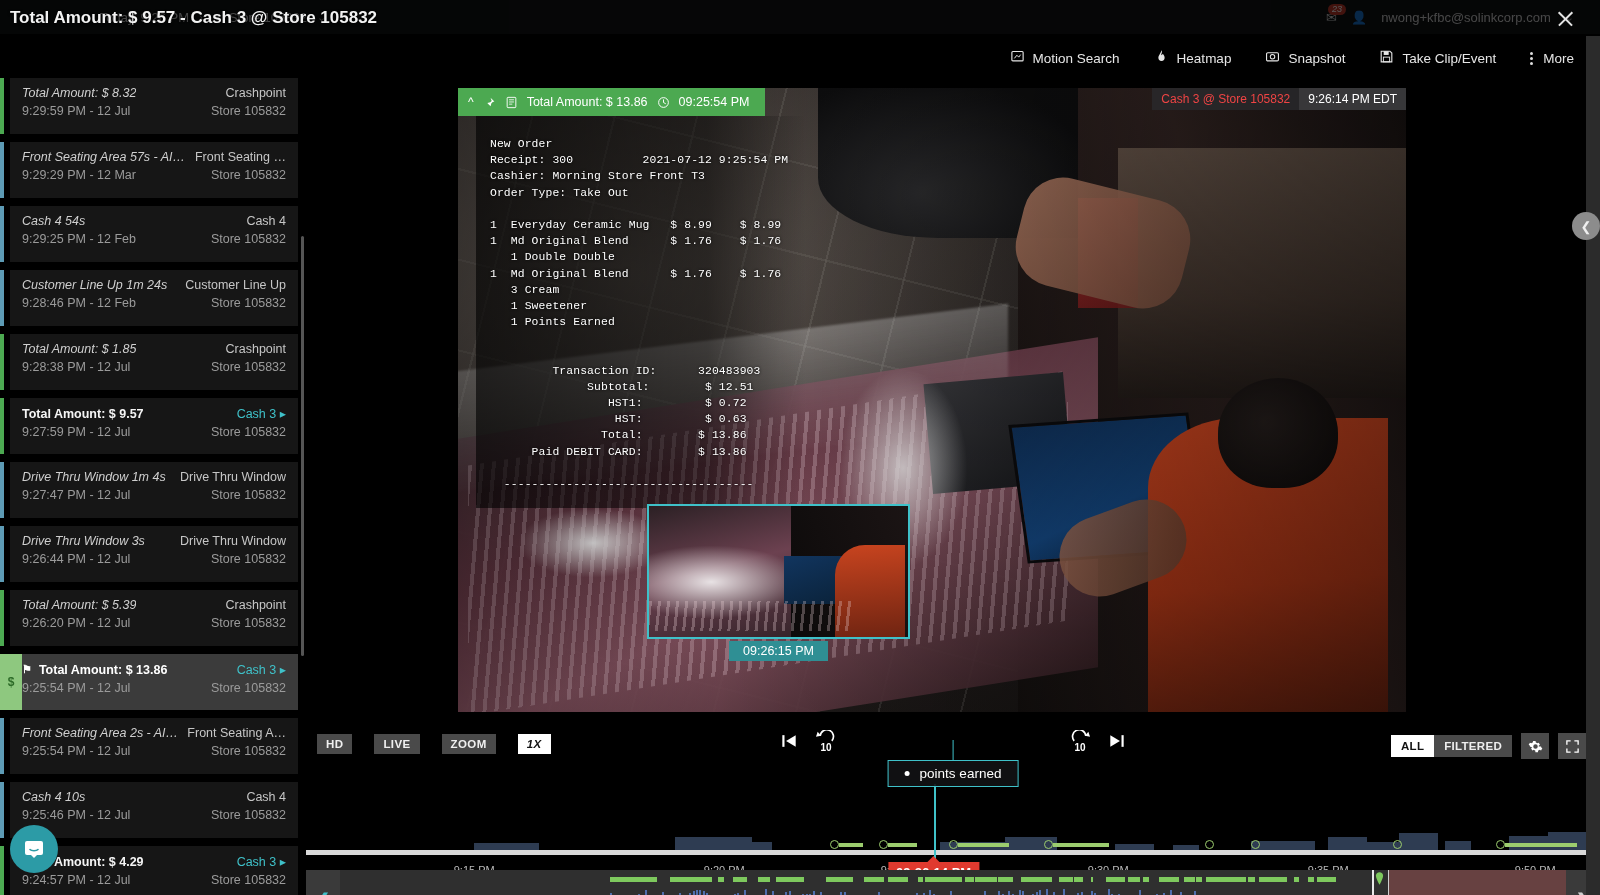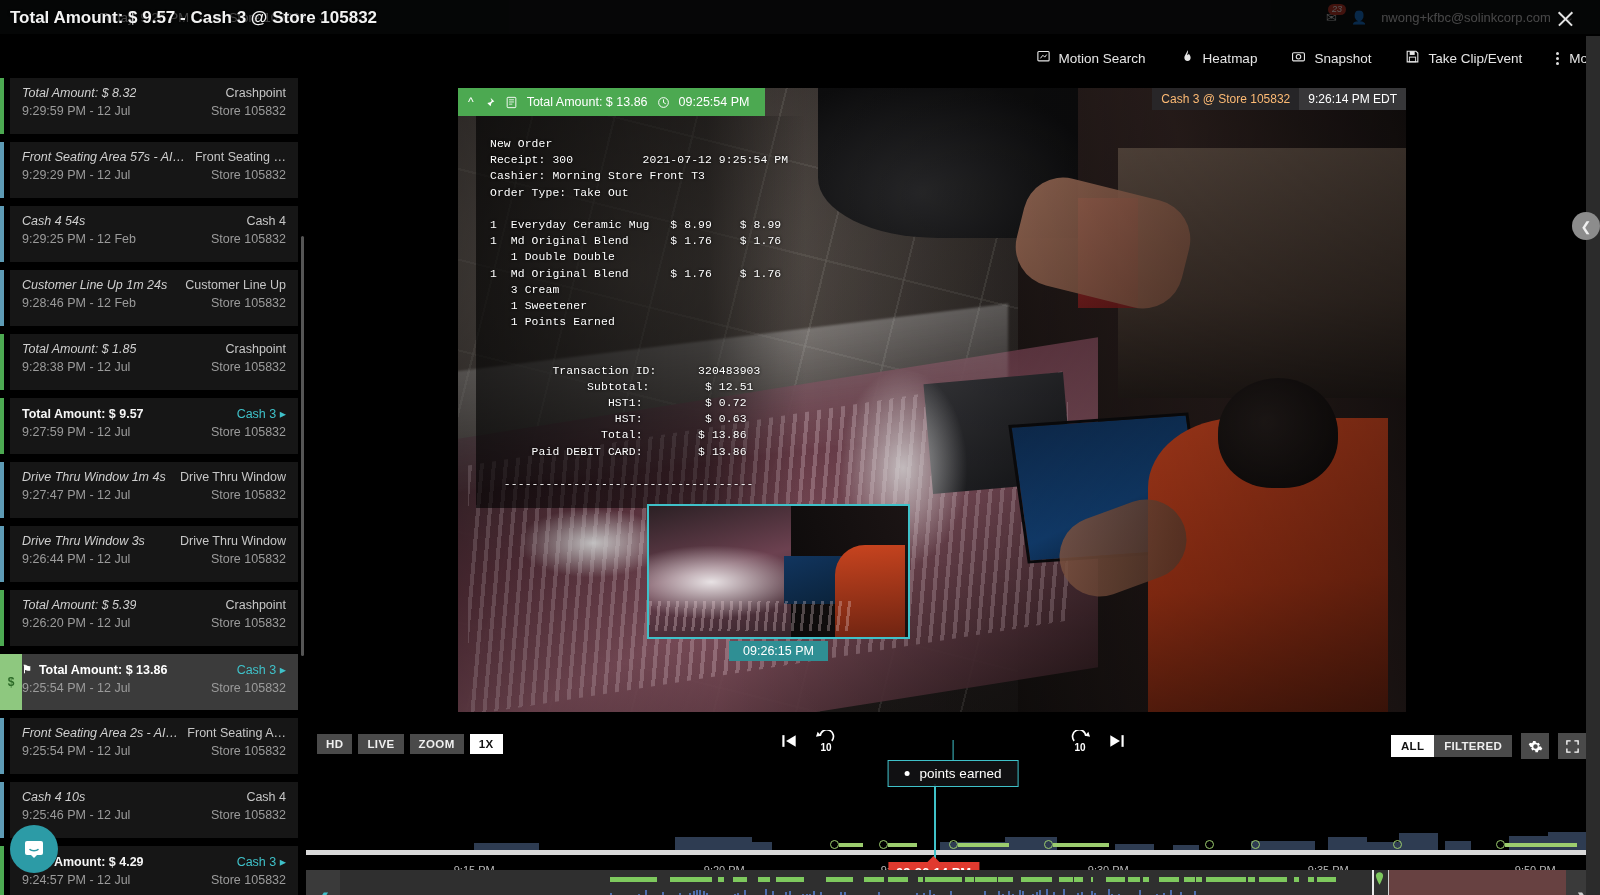--- a/index.html
+++ b/index.html
@@ -68,21 +68,21 @@
 
   .intercom { position:absolute; left:10px; bottom:22px; width:48px; height:48px;
      border-radius:50%; background:#2c9ba6; display:flex; align-items:center;
      justify-content:center; cursor:pointer; }
   .intercom svg { width:24px; height:24px; }
 
   
   .video-area { position:absolute; left:306px; top:36px; width:1294px; height:859px; background:#000; }
   .video-toolbar { position:absolute; left:0; top:0; width:100%; height:44px;
      display:flex; align-items:center; justify-content:flex-end; gap:34px;
-     }
+     padding-right:26px; }
   .vt-btn { display:flex; align-items:center; gap:8px; font-size:13.5px;
      color:#e6e6e6; cursor:pointer; }
   .vt-btn svg { width:15px; height:15px; }
   .dots3 { display:flex; flex-direction:column; gap:2px; margin-right:2px; }
   .dots3 i { width:3px; height:3px; background:#ddd; border-radius:50%; display:block; }
 
   
   .vframe { position:absolute; left:152px; top:52px; width:948px; height:624px;
      overflow:hidden; background:#120f0e; }
   .scene { position:absolute; inset:0; }
@@ -147,21 +147,21 @@
   
   .receipt { position:absolute; left:18px; top:28px; width:330px; z-index:6;
      background:linear-gradient(90deg, rgba(0,0,0,.62) 0%, rgba(0,0,0,.48) 70%, rgba(0,0,0,0) 100%);
      padding:20px 8px 16px 14px; }
   .receipt pre { font-family:"Liberation Mono","DejaVu Sans Mono",monospace;
      font-size:11.4px; line-height:1.42; color:#fff; white-space:pre; letter-spacing:.1px;
      text-shadow:0 0 3px rgba(0,0,0,.95); }
 
   
   .cam-chip { position:absolute; right:0; top:0; display:flex; z-index:6; font-size:12px; }
-  .cam-chip .nm { background:rgba(42,42,44,.82); padding:4px 9px; color:#fdba74; }
+  .cam-chip .nm { background:rgba(42,42,44,.82); padding:4px 9px; color:#ef4444; }
   .cam-chip .tm { background:rgba(60,60,62,.9); padding:4px 9px; color:#fff; }
 
   
   .pip { position:absolute; left:341px; top:468px; width:263px; height:135px;
      border:2px solid #3fc1c9; overflow:hidden; z-index:7; }
   .pip-in { position:absolute; inset:0;
      background:
        radial-gradient(ellipse at 24% 58%, rgba(255,255,255,.85) 0%, rgba(255,255,255,0) 34%),
        linear-gradient(165deg,#2b2024 0%, #6c4150 40%, #231a1d 100%); }
   .pip-dark { position:absolute; right:0; top:0; width:45%; height:100%;
@@ -172,24 +172,24 @@
      background:linear-gradient(175deg,#c8441f,#6d2311); border-top-left-radius:30px; }
   .pip-rail { position:absolute; left:0; bottom:6px; width:78%; height:30px;
      background:repeating-linear-gradient(96deg, rgba(235,210,215,.30) 0 3px, transparent 3px 9px); }
 
   .pip-time { position:absolute; left:341px; top:605px; width:263px;
      display:flex; justify-content:center; z-index:7; }
   .pip-time span { background:#2f8f94; color:#fff; font-size:12.5px; padding:3px 14px; }
 
   
   .pb-row { position:absolute; left:0; top:690px; width:100%; height:44px; }
-  .pb-left { position:absolute; left:11px; top:8px; display:flex; gap:6px; align-items:center; }
+  .pb-left { position:absolute; left:11px; top:8px; display:flex; gap:22px; align-items:center; }
   .pb-chip { background:#4a4a4a; color:#f0f0f0; font-size:11.5px; font-weight:700;
      padding:4px 9px; letter-spacing:.4px; cursor:pointer; }
-  .pb-chip.on { background:#fff; color:#111; }
+  .pb-chip.on { background:#fff; color:#111;font-style:italic; }
   .pb-center { position:absolute; left:50%; transform:translateX(-50%); top:4px;
      display:flex; align-items:center; gap:14px; }
   .pb-ic { width:20px; height:20px; cursor:pointer; }
   .skip { position:relative; width:26px; height:22px; cursor:pointer; }
   .skip span { position:absolute; left:0; right:0; bottom:-1px; text-align:center;
      font-size:10px; color:#fff; font-weight:700; }
   .pb-right { position:absolute; right:14px; top:7px; display:flex; align-items:center; gap:9px; }
   .seg { display:flex; }
   .seg div { font-size:11.5px; font-weight:700; padding:5px 10px; cursor:pointer;
      background:#4a4a4a; color:#eee; letter-spacing:.3px; }
@@ -291,21 +291,21 @@
             <div class="ev-store">Store 105832</div>
           </div>
         </div>
         <div class="ev-item">
           <div class="bar" style="background: rgb(93, 155, 181);"></div>
           <div class="ev-row">
             <div class="ev-title">Front Seating Area 57s - AI P…</div>
             <div class="ev-cam">Front Seating …</div>
           </div>
           <div class="ev-sub">
-            <div class="ev-time">9:29:29 PM - 12 Jul</div>
+            <div class="ev-time">9:29:29 PM - 12 Mar</div>
             <div class="ev-store">Store 105832</div>
           </div>
         </div>
         <div class="ev-item">
           <div class="bar" style="background: rgb(93, 155, 181);"></div>
           <div class="ev-row">
             <div class="ev-title">Cash 4 54s</div>
             <div class="ev-cam">Cash 4</div>
           </div>
           <div class="ev-sub">

